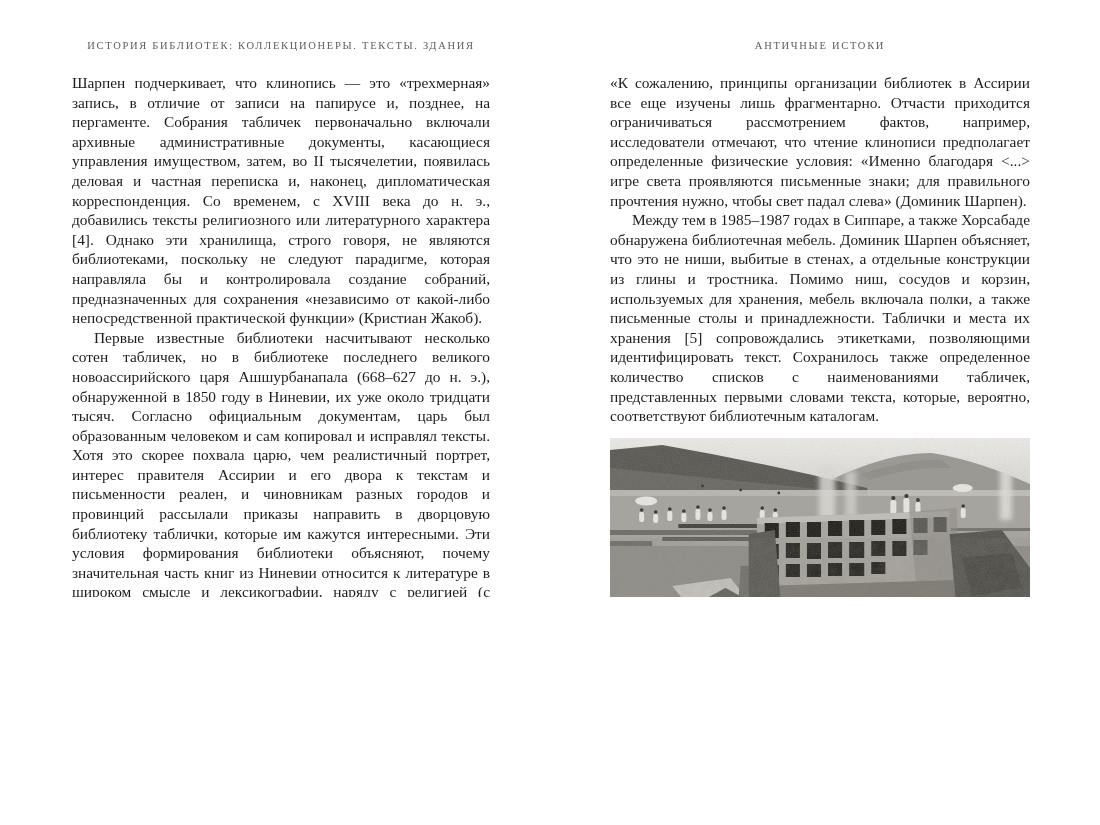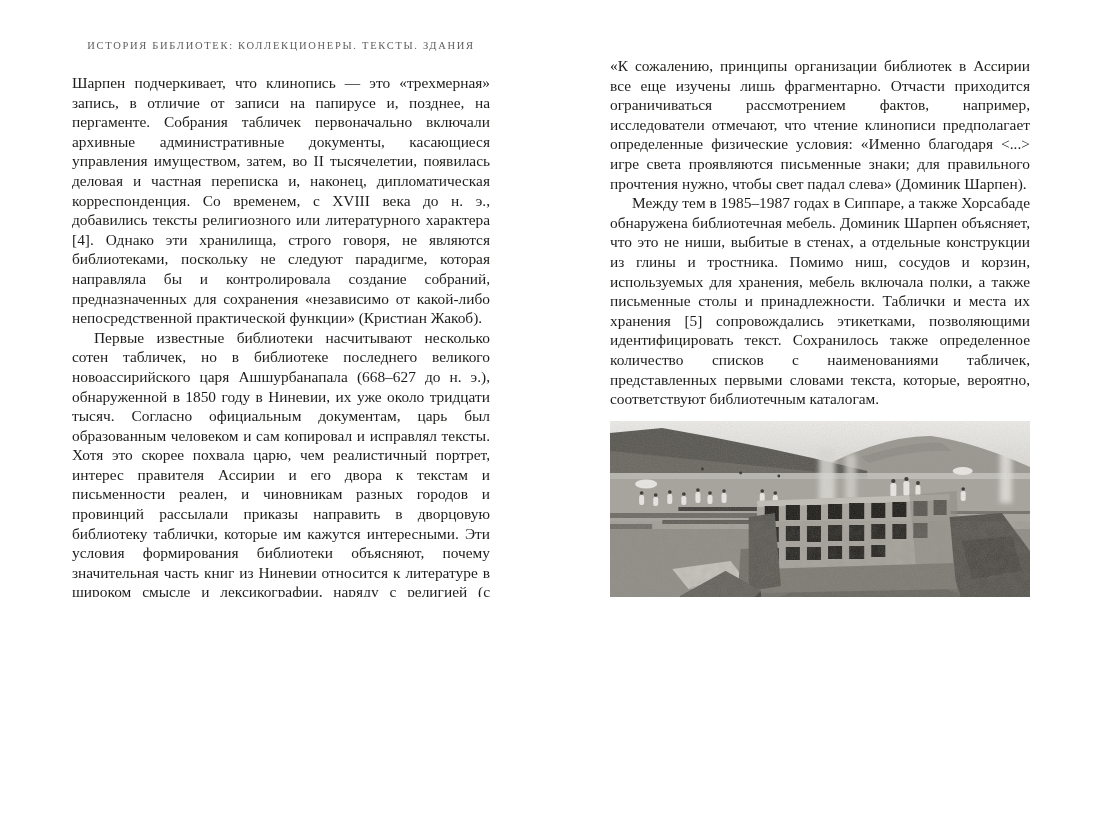--- a/index.html
+++ b/index.html
@@ -39,20 +39,21 @@
   <section class="page page-left">
     <header class="running-head">ИСТОРИЯ БИБЛИОТЕК: КОЛЛЕКЦИОНЕРЫ. ТЕКСТЫ. ЗДАНИЯ</header>
     <div class="body-text">
       <p>Шарпен подчеркивает, что клинопись — это «трехмерная» запись, в отличие от записи на папирусе и, позднее, на пергаменте. Собрания табличек первоначально включали архивные административные документы, касающиеся управления имуществом, затем, во II тысячелетии, появилась деловая и частная переписка и, наконец, дипломатическая корреспонденция. Со временем, с XVIII века до н. э., добавились тексты религиозного или литературного характера [4]. Однако эти хранилища, строго говоря, не являются библиотеками, поскольку не следуют парадигме, которая направляла бы и контролировала создание собраний, предназначенных для сохранения «независимо от какой-либо непосредственной практической функции» (Кристиан Жакоб).</p>
       <p class="indent">Первые известные библиотеки насчитывают несколько сотен табличек, но в библиотеке последнего великого новоассирийского царя Ашшурбанапала (668–627 до н. э.), обнаруженной в 1850 году в Ниневии, их уже около тридцати тысяч. Согласно официальным документам, царь был образованным человеком и сам копировал и исправлял тексты. Хотя это скорее похвала царю, чем реалистичный портрет, интерес правителя Ассирии и его двора к текстам и письменности реален, и чиновникам разных городов и провинций рассылали приказы направить в дворцовую библиотеку таблички, которые им кажутся интересными. Эти условия формирования библиотеки объясняют, почему значительная часть книг из Ниневии относится к литературе в широком смысле и лексикографии, наряду с религией (с большим корпусом текстов по гаданию и магии) и науками (астрономия, математика и т. д.). Это учреждение тесно связано с политической властью, которая стремится ассимилировать культуру побежденного народа для разработки всеобъемлющей интегрированной модели. В библиотеке царя действительно находятся тексты, относящиеся к различным объединенным традициям, включая вавилонскую литературу. В некотором смысле библиотека Ашшурбанапала является прообразом универсалистской модели, нашедшей свое выражение в Александрийской библиотеке.</p>
     </div>
     <div class="folio">29</div>
   </section>
 
   <section class="page page-right">
+    <header class="running-head">АНТИЧНЫЕ ИСТОКИ</header>
     <div class="body-text">
       <p>«К сожалению, принципы организации библиотек в Ассирии все еще изучены лишь фрагментарно. Отчасти приходится ограничиваться рассмотрением фактов, например, исследователи отмечают, что чтение клинописи предполагает определенные физические условия: «Именно благодаря &lt;...&gt; игре света проявляются письменные знаки; для правильного прочтения нужно, чтобы свет падал слева» (Доминик Шарпен).</p>
       <p class="indent">Между тем в 1985–1987 годах в Сиппаре, а также Хорсабаде обнаружена библиотечная мебель. Доминик Шарпен объясняет, что это не ниши, выбитые в стенах, а отдельные конструкции из глины и тростника. Помимо ниш, сосудов и корзин, используемых для хранения, мебель включала полки, а также письменные столы и принадлежности. Таблички и места их хранения [5] сопровождались этикетками, позволяющими идентифицировать текст. Сохранилось также определенное количество списков с наименованиями табличек, представленных первыми словами текста, которые, вероятно, соответствуют библиотечным каталогам.</p>
     </div>
 
     <figure class="figure-block" style="margin-left:0;margin-right:0;">
 
       <svg class="photo-frame" viewBox="0 0 418 291" preserveAspectRatio="none">
         <defs>
           <linearGradient id="sky" x1="0" y1="0" x2="0" y2="1">

